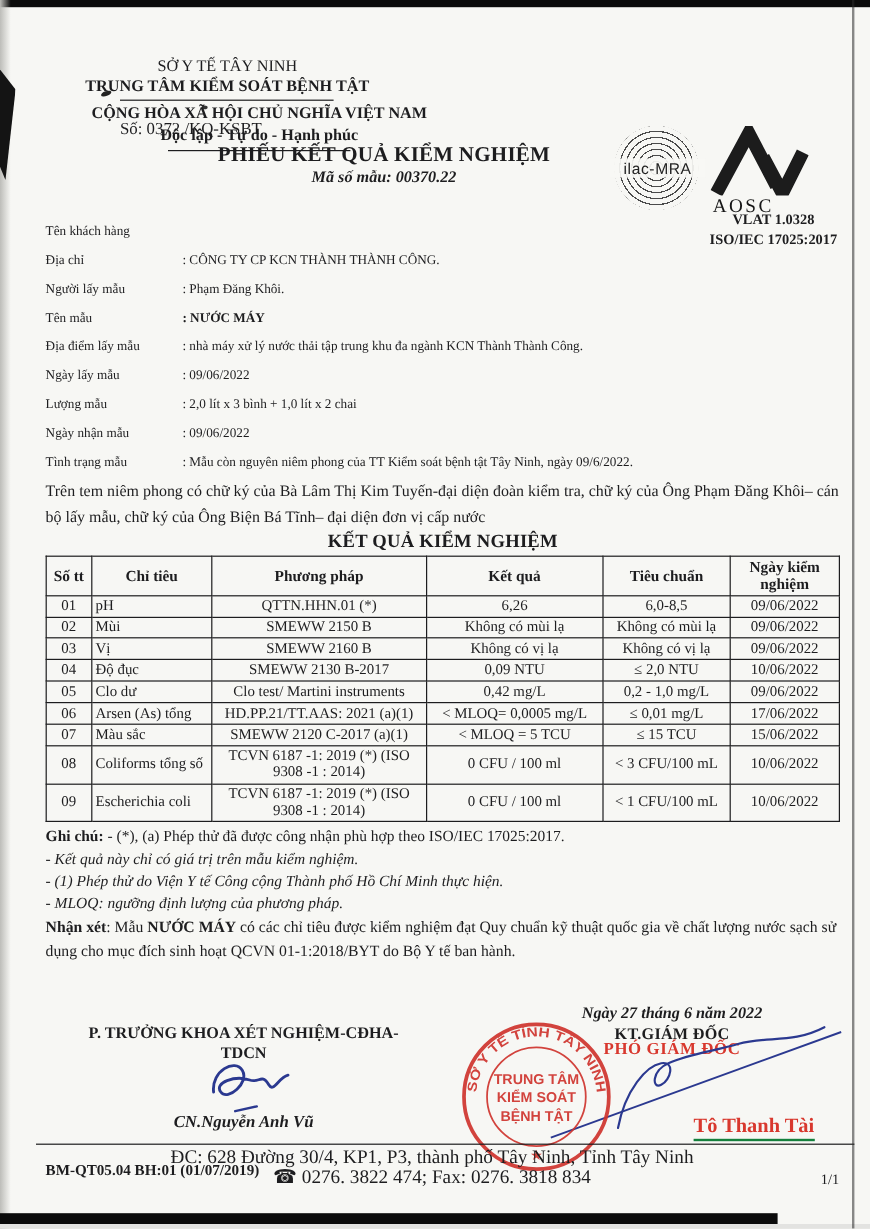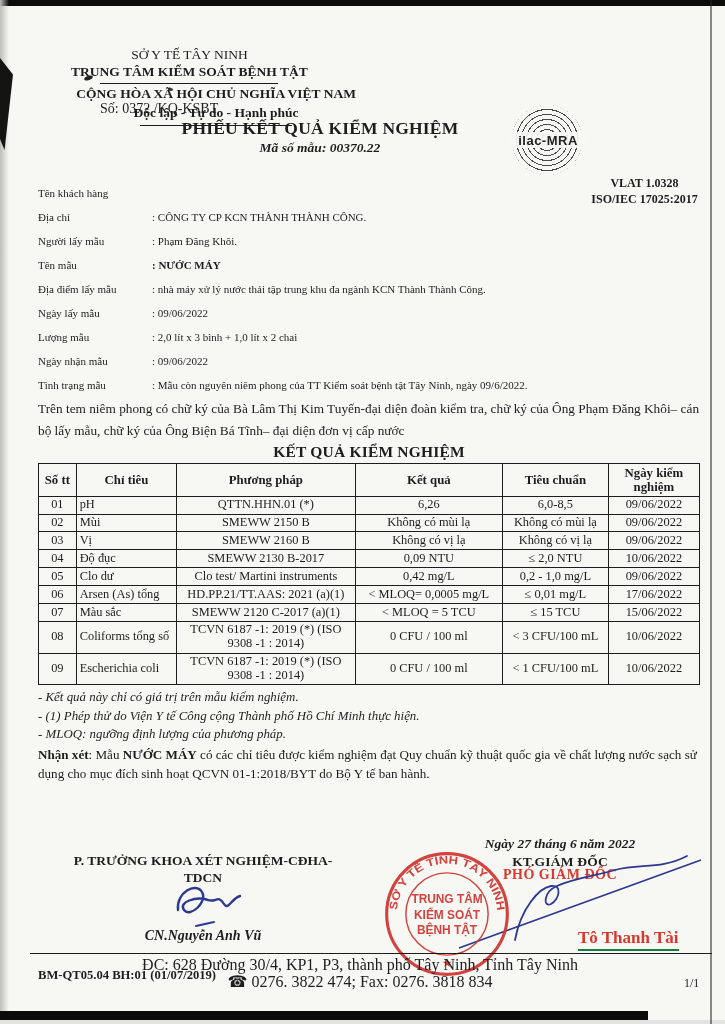--- a/index.html
+++ b/index.html
@@ -28,21 +28,21 @@
   .doc-num{position:absolute;top:101px;left:100px;font-size:14px;}
   .title-wrap{position:absolute;top:118px;left:0;width:640px;text-align:center;}
   .doc-title{font-size:17.5px;font-weight:bold;letter-spacing:.2px;}
   .doc-sub{font-size:13.5px;font-weight:bold;font-style:italic;margin-top:1px;}
   
   .logos{position:absolute;top:105px;left:512px;display:flex;align-items:flex-start;}
   .ilac{position:relative;width:70px;height:70px;border-radius:50%;
         background:repeating-radial-gradient(circle at 50% 50%, #4a4a4a 0 1px, rgba(247,247,244,0) 1px 5px);}
   .ilac-band{position:absolute;left:-4px;right:-6px;top:27px;height:16px;background:rgba(247,247,244,.92);
         display:flex;align-items:center;justify-content:center;
-        font-family:"Liberation Sans",sans-serif;font-weight:bold;font-size:13px;color:#222;letter-spacing:.5px;}
+        font-family:"Liberation Sans",sans-serif;font-weight:normal;font-size:13px;color:#222;letter-spacing:.5px;}
   .aosc{margin-left:10px;text-align:center;}
   .aosc-text{font-size:16px;letter-spacing:2px;color:#161616;margin-top:-4px;text-align:left;padding-left:2px;}
   .accred{position:absolute;top:176px;left:572px;width:145px;text-align:center;font-size:12px;font-weight:bold;line-height:15.5px;}
   
   .mid{position:absolute;top:181px;left:38px;width:662px;}
   .frow{display:flex;font-size:11px;line-height:24px;}
   .flabel{flex:0 0 114px;}
   .fvalue{flex:1;}
   .fvalue.caps-wrap{max-width:458px;}
   .bold{font-weight:bold;}
@@ -100,20 +100,27 @@
   <div class="doc-num">Số: 0372 /KQ-KSBT</div>
 
   <div class="title-wrap">
     <div class="doc-title">PHIẾU KẾT QUẢ KIỂM NGHIỆM</div>
     <div class="doc-sub">Mã số mẫu: 00370.22</div>
   </div>
 
   <div class="logos">
     <div class="ilac">
       <div class="ilac-band">ilac-MRA</div>
+    </div>
+    <div class="aosc">
+      <svg width="82" height="58" viewBox="0 0 82 58">
+        <path d="M5,56 L32,6 L55,50" fill="none" stroke="#1c1c1c" stroke-width="11"></path>
+        <path d="M44,26 L60,56 L77,22" fill="none" stroke="#1c1c1c" stroke-width="11"></path>
+      </svg>
+      <div class="aosc-text">AOSC</div>
     </div>
   </div>
   <div class="accred">
     <div>VLAT 1.0328</div>
     <div>ISO/IEC 17025:2017</div>
   </div>
 
   <div class="mid">
 
     <div class="frow">
@@ -254,20 +261,21 @@
             <td class="l" data-style="italic">Escherichia coli</td>
             <td>TCVN 6187 -1: 2019 (*) (ISO 9308 -1 : 2014)</td>
             <td>0 CFU / 100 ml</td>
             <td>&lt; 1 CFU/100 mL</td>
             <td>10/06/2022</td>
           </tr>
         </tbody>
     </table>
 
     <div class="notes">
+      <div><span class="b">Ghi chú:</span><span> - (*), (a)  Phép thử đã được công nhận phù hợp theo ISO/IEC 17025:2017.</span></div>
       <div class="it">- Kết quả này chỉ có giá trị trên mẫu kiểm nghiệm.</div>
       <div class="it">- (1) Phép thử do Viện Y tế Công cộng Thành phố Hồ Chí Minh thực hiện.</div>
       <div class="it">- MLOQ: ngưỡng định lượng của phương pháp.</div>
     </div>
 
     <div class="concl">
       <span class="b">Nhận xét</span><span>: Mẫu </span><span class="b">NƯỚC MÁY</span><span> có  các chỉ tiêu được kiểm nghiệm đạt Quy chuẩn kỹ thuật quốc gia về chất lượng nước sạch sử dụng cho mục đích sinh hoạt QCVN 01-1:2018/BYT do Bộ Y tế ban hành.</span>
     </div>
   </div>
 

